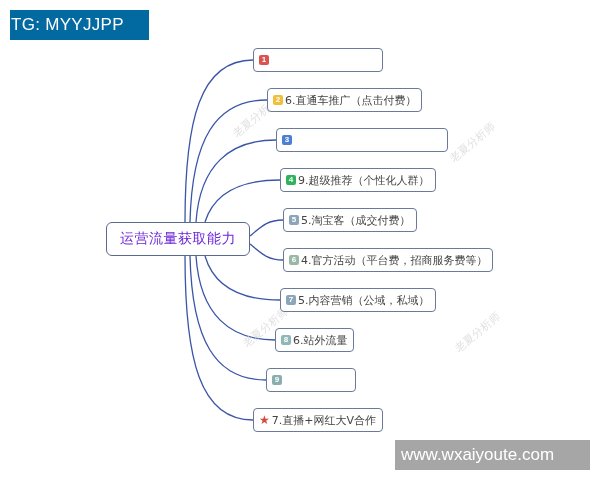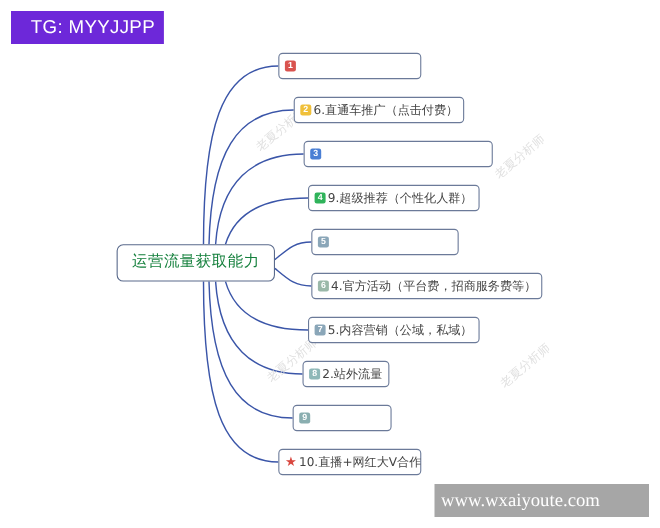--- a/index.html
+++ b/index.html
@@ -3,36 +3,36 @@
 <meta charset="utf-8">
 <style>
   html, body { margin:0; padding:0; }
   body {
     width:600px; height:480px; position:relative; overflow:hidden;
     background:#ffffff;
     font-family:"DejaVu Sans", "Liberation Sans", sans-serif;
   }
   .tag-top {
     position:absolute; left:10px; top:10px; width:139px; height:30px;
-    background:#6d28d9; color:#ffffff;
+    background:#0369a1; color:#ffffff;
     font-family:"Liberation Sans", sans-serif; font-size:17px;
-    line-height:30px; padding-left:18px; box-sizing:border-box; letter-spacing:0.3px;
+    line-height:30px; padding-left:1px; box-sizing:border-box; letter-spacing:0.3px;
   }
   .tag-bottom {
     position:absolute; left:395px; top:440px; width:195px; height:30px;
     background:#a6a6a6; color:#ffffff;
-    font-family:Liberation Serif, serif; font-size:17px;
+    font-family:Liberation Sans, sans-serif; font-size:17px;
     line-height:30px; padding-left:6px; box-sizing:border-box;
   }
   svg.links { position:absolute; left:0; top:0; width:600px; height:480px; }
   .central {
     position:absolute; left:106px; top:222px; width:144px; height:34px;
     border:1.5px solid #5a6a8c; border-radius:6px; background:#fff;
     box-sizing:border-box; text-align:center; line-height:31px;
-    font-family:"DejaVu Serif", "Liberation Serif", serif; font-size:14px; color:#15803d;
+    font-family:"DejaVu Serif", "Liberation Serif", serif; font-size:14px; color:#6d28d9;
     letter-spacing:0.5px;
   }
   .node {
     position:absolute; height:24px; box-sizing:border-box;
     border:1.5px solid #6b7a99; border-radius:4px; background:#fff;
     font-size:11px; color:#444; line-height:21px; padding-left:5px;
     white-space:nowrap; display:flex; align-items:center;
   }
   .badge {
     display:inline-block; width:10px; height:10px; border-radius:2px;
@@ -81,34 +81,35 @@
 </div>
 <div class="node" style="left:276px;top:128px;width:172px;">
   <span class="badge" style="background:#4a7fd4;">3</span>
 </div>
 <div class="node" style="left:280px;top:168px;width:156px;">
   <span class="badge" style="background:#2fb35a;">4</span>
   <span>9.超级推荐（个性化人群）</span>
 </div>
 <div class="node" style="left:283px;top:208px;width:134px;">
   <span class="badge" style="background:#8aa6b8;">5</span>
+  <span>5.淘宝客（成交付费）</span>
 </div>
 <div class="node" style="left:283px;top:248px;width:210px;">
   <span class="badge" style="background:#9ab8a8;">6</span>
   <span>4.官方活动（平台费，招商服务费等）</span>
 </div>
 <div class="node" style="left:280px;top:288px;width:156px;">
   <span class="badge" style="background:#8aa6b8;">7</span>
   <span>5.内容营销（公域，私域）</span>
 </div>
 <div class="node" style="left:275px;top:328px;width:79px;">
   <span class="badge" style="background:#8fb8b8;">8</span>
-  <span>2.站外流量</span>
+  <span>6.站外流量</span>
 </div>
 <div class="node" style="left:266px;top:368px;width:90px;">
   <span class="badge" style="background:#8aaeb0;">9</span>
 </div>
 <div class="node" style="left:253px;top:408px;width:130px;">
   <span class="star">★</span>
-  <span>10.直播+网红大V合作</span>
+  <span>7.直播+网红大V合作</span>
 </div>
 
 <div class="tag-bottom">www.wxaiyoute.com</div>
 
 </body></html>

